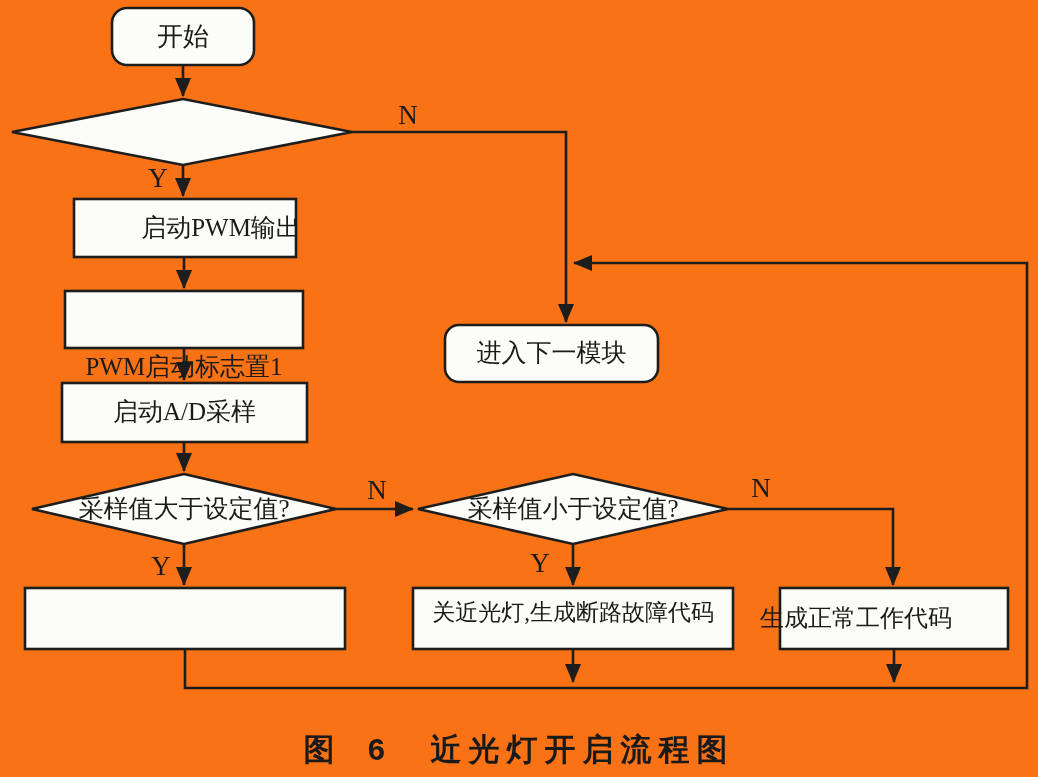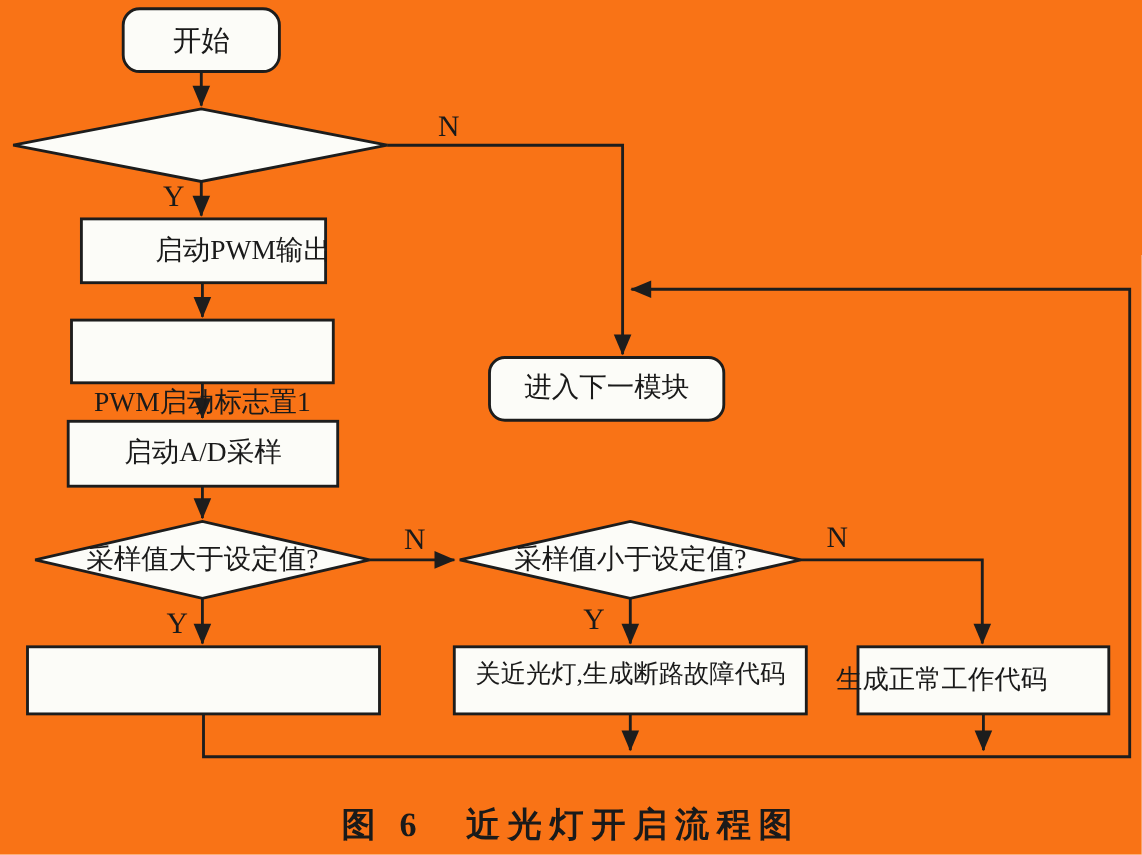--- a/index.html
+++ b/index.html
@@ -12,21 +12,21 @@
   .node-label{
     position:absolute;display:flex;align-items:center;justify-content:center;
     text-align:center;white-space:nowrap;line-height:1.05;
   }
   .edge-label{
     position:absolute;display:flex;align-items:center;justify-content:center;
     font-size:27px;font-weight:normal;
   }
   .fig-caption{
     position:absolute;left:0;top:729px;width:1038px;text-align:center;
-    font-size:31px;font-weight:bold;letter-spacing:7px;
+    font-size:31px;font-weight:bold;letter-spacing:7px;font-family:Liberation Mono, monospace;
   }
 </style>
 </head>
 <body>
 
 <div class="stage">
 
   <svg width="1038" height="777" viewBox="0 0 1038 777">
     <defs>
       <marker id="ah" markerUnits="userSpaceOnUse" markerWidth="22" markerHeight="20" refX="19" refY="9" orient="auto">

